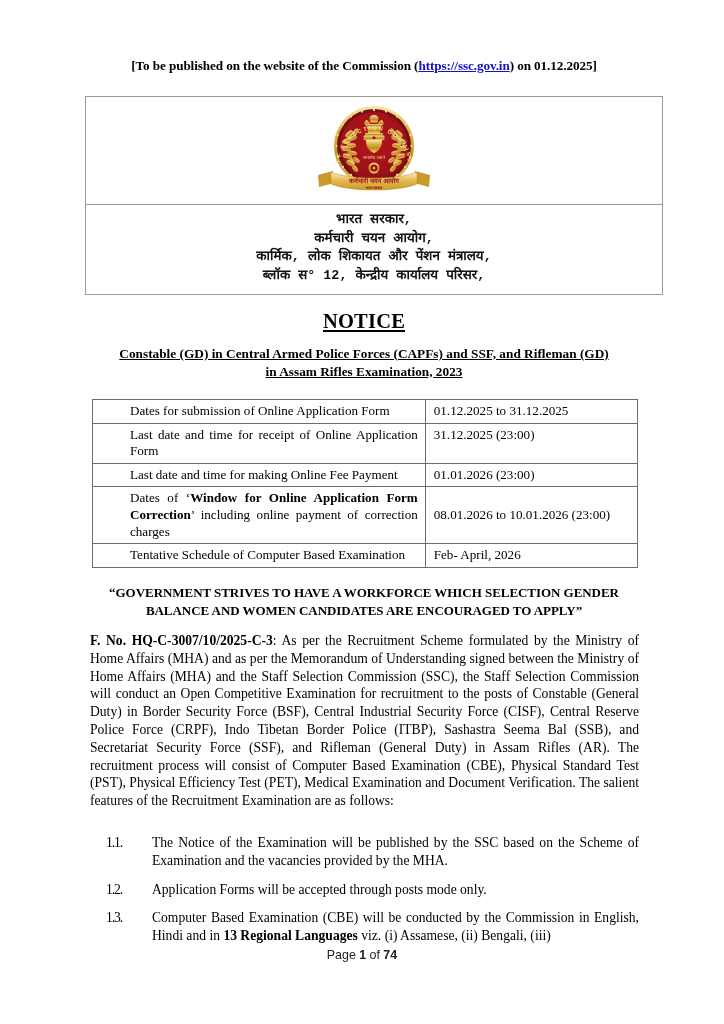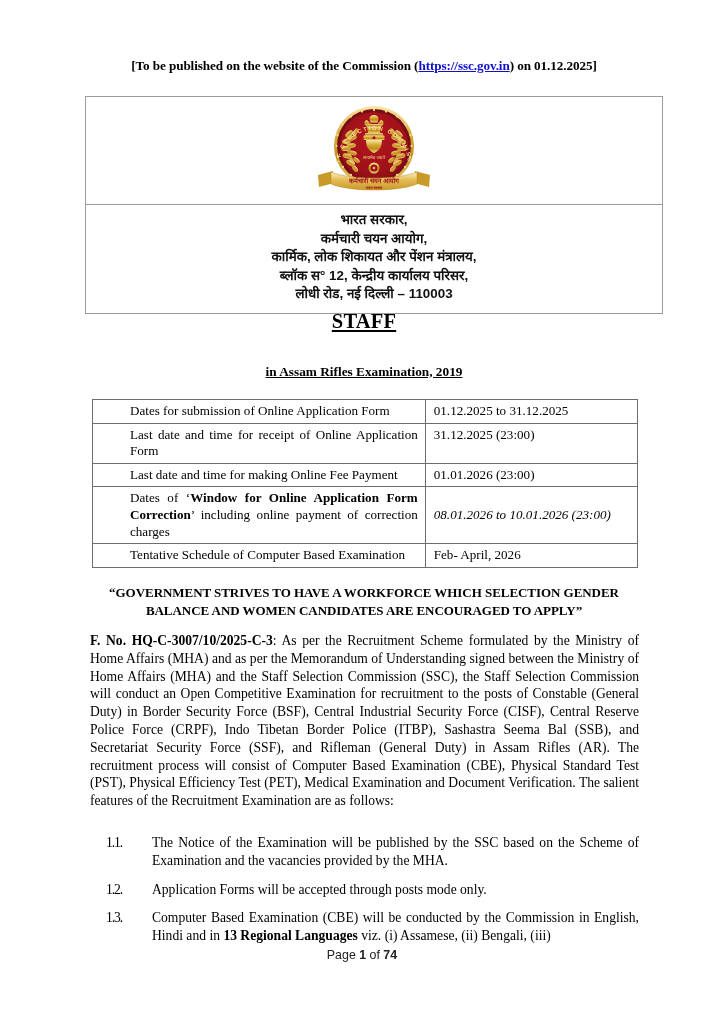--- a/index.html
+++ b/index.html
@@ -57,21 +57,21 @@
     align-items: center;
     justify-content: center;
     box-sizing: border-box;
   }
   .header-addr-cell {
     box-sizing: border-box;
     padding: 6px 0 9px 0;
     text-align: center;
   }
   .addr-line {
-    font-family: Liberation Sans, sans-serif;
+    font-family: Liberation Mono, monospace;
     font-size: 13.4px;
     font-weight: bold;
     line-height: 18.6px;
     color: #111;
     white-space: nowrap;
   }
 
   
   .seal-wrap {
     width: 126px;
@@ -121,21 +121,21 @@
   }
   .dates-table td.label {
     width: 326px;
     text-align: justify;
     text-align-last: left;
     padding-left: 37px;
   }
   .dates-table td.value {
     width: 220px;
   }
-  .dates-table td.value.mid { vertical-align: middle; font-style: italic; }
+  .dates-table td.value.mid { vertical-align: middle; }
 
   
   .slogan {
     position: absolute;
     left: 88px;
     top: 584px;
     width: 552px;
     text-align: center;
     font-size: 13px;
     font-weight: bold;
@@ -317,30 +317,29 @@
           <text x="126" y="176" text-anchor="middle" font-family="'Liberation Sans', sans-serif" font-size="7" font-weight="bold" fill="#9e1119">भारत सरकार</text>
         </svg>
       </div>
     </div>
 
     <div class="header-addr-cell">
       <div class="addr-line">भारत सरकार,</div>
       <div class="addr-line">कर्मचारी चयन आयोग,</div>
       <div class="addr-line">कार्मिक, लोक शिकायत और पेंशन मंत्रालय,</div>
       <div class="addr-line">ब्लॉक स° 12, केन्द्रीय कार्यालय परिसर,</div>
-      <div class="addr-line">लोधी रोड, नई दिल्ली – 110003</div>
     </div>
   </div>
 
   <div class="notice-title">
-    <span>STAFF</span>
+    <span>NOTICE</span>
   </div>
   <div class="notice-sub">
-    <br>
-    <span>in Assam Rifles Examination, 2019</span>
+    <span>Constable (GD) in Central Armed Police Forces (CAPFs) and SSF, and  Rifleman (GD)</span><br>
+    <span>in Assam Rifles Examination, 2023</span>
   </div>
 
   <table class="dates-table">
     <tbody>
       <tr>
         <td class="label">Dates for submission of Online Application Form</td>
         <td class="value">01.12.2025 to 31.12.2025</td>
       </tr>
       <tr>
         <td class="label">Last date and time for receipt of Online Application Form</td>

